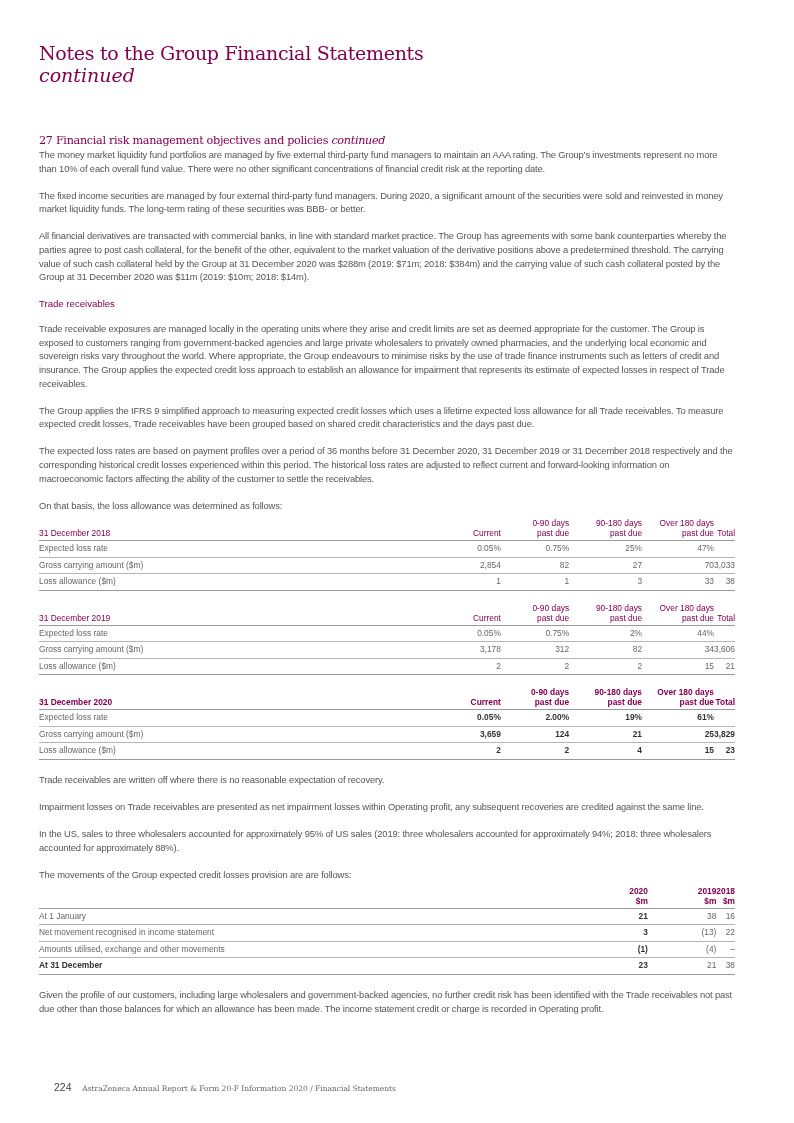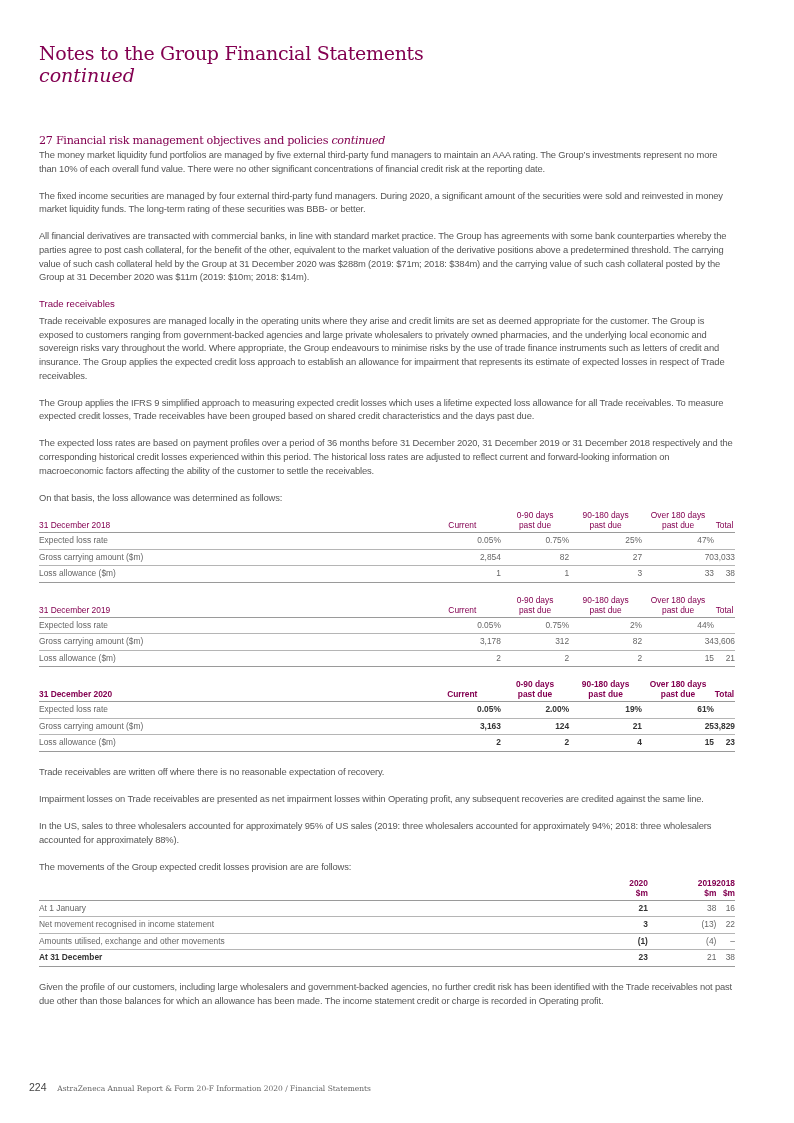--- a/index.html
+++ b/index.html
@@ -9,46 +9,46 @@
                 font-size: 19px; color: #830051; line-height: 22px; letter-spacing: -0.3px; }
   .page-subtitle { position: absolute; left: 39px; top: 64px; font-family: "DejaVu Serif", "Liberation Serif", serif;
                    font-size: 19px; font-style: italic; color: #830051; line-height: 22px; }
   .content { position: absolute; left: 39px; top: 133px; width: 696px; }
   .section-heading { font-family: "DejaVu Serif", "Liberation Serif", serif; font-size: 11.2px; color: #830051;
                      line-height: 15px; letter-spacing: -0.3px; }
   .section-heading i { font-style: italic; }
   .sub-heading { font-size: 9.6px; color: #830051; line-height: 13.5px; margin-top: 13px; }
   p { margin: 0; font-size: 9.4px; line-height: 13.6px; color: #555555; letter-spacing: -0.15px; }
   p + p { margin-top: 13.5px; }
-  .sub-heading + p { margin-top: 4px; }
+  .sub-heading + p { margin-top: 12px; }
   .section-heading + p { margin-top: 0; }
   .gap { height: 13.5px; }
 
   table.risk { width: 696px; border-collapse: collapse; font-size: 8.4px; color: #666; margin-top: 4px; }
-  table.risk th { font-weight: normal; color: #830051; text-align: center; vertical-align: bottom;
+  table.risk th { font-weight: normal; color: #830051; text-align: right; vertical-align: bottom;
                   padding: 2px 0 2px 0; line-height: 10px; border-bottom: 1.5px solid #9a9a9a; }
   table.risk th.first { text-align: left; }
   table.risk td { text-align: right; padding: 2px 0; line-height: 11.5px; border-bottom: 1px solid #b5b5b5; }
   table.risk td.first { text-align: left; }
   table.risk tr:last-child td { border-bottom: 1.5px solid #9a9a9a; }
   table.risk.bold th { font-weight: bold; }
   table.risk.bold td.num { font-weight: bold; color: #333; }
   .c1 { width: 398px; } .c2 { width: 79px; } .c3 { width: 70px; } .c4 { width: 75px; } .c5 { width: 74px; }
 
   table.mov { width: 696px; border-collapse: collapse; font-size: 8.4px; color: #666; margin-top: 2px; }
   table.mov th { font-weight: bold; color: #830051; text-align: right; padding: 2px 0; line-height: 10px;
                  border-bottom: 1.5px solid #9a9a9a; vertical-align: bottom; }
   table.mov th.y2020 { font-weight: bold; }
   table.mov td { text-align: right; padding: 2px 0; line-height: 11.5px; border-bottom: 1px solid #b5b5b5; }
   table.mov td.first { text-align: left; }
   table.mov td.b2020 { font-weight: bold; color: #333; }
   table.mov tr.total td { border-bottom: 1.5px solid #9a9a9a; }
   table.mov tr.total td.first { font-weight: bold; color: #333; }
 
-  .footer { position: absolute; left: 29px; top: 1081px; font-size: 10px; color: #555; }
+  .footer { position: absolute; left: 54px; top: 1081px; font-size: 10px; color: #555; }
   .footer .pg { font-family: "Liberation Sans", sans-serif; font-size: 10.5px; color: #444; margin-right: 8px; }
   .footer .ft { font-family: "DejaVu Serif", "Liberation Serif", serif; font-size: 7.5px; color: #666; }
 </style>
 </head>
 <body>
 
 <div class="page-title">Notes to the Group Financial Statements</div>
 <div class="page-subtitle">continued</div>
 
 <div class="content">
@@ -174,21 +174,21 @@
     <tr>
       <td class="first">Expected loss rate</td>
       <td class="num">0.05%</td>
       <td class="num">2.00%</td>
       <td class="num">19%</td>
       <td class="num">61%</td>
       <td class="num"></td>
     </tr>
     <tr>
       <td class="first">Gross carrying amount ($m)</td>
-      <td class="num">3,163</td>
+      <td class="num">3,659</td>
       <td class="num">124</td>
       <td class="num">21</td>
       <td class="num">25</td>
       <td class="num">3,829</td>
     </tr>
     <tr>
       <td class="first">Loss allowance ($m)</td>
       <td class="num">2</td>
       <td class="num">2</td>
       <td class="num">4</td>

